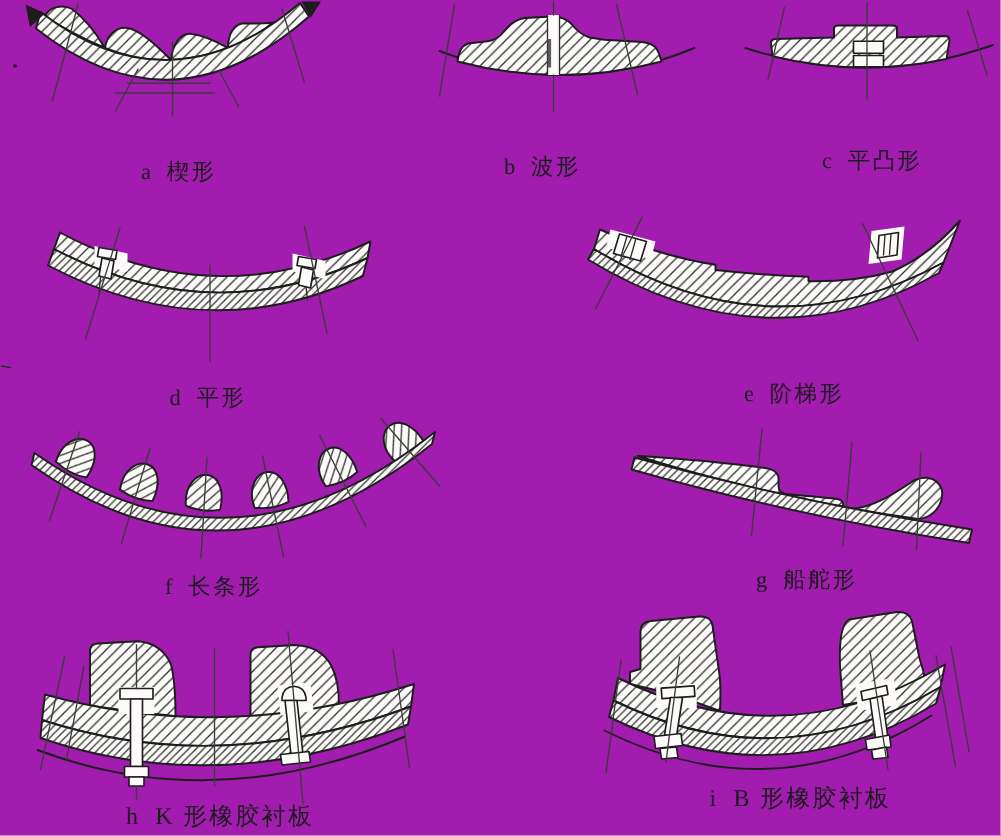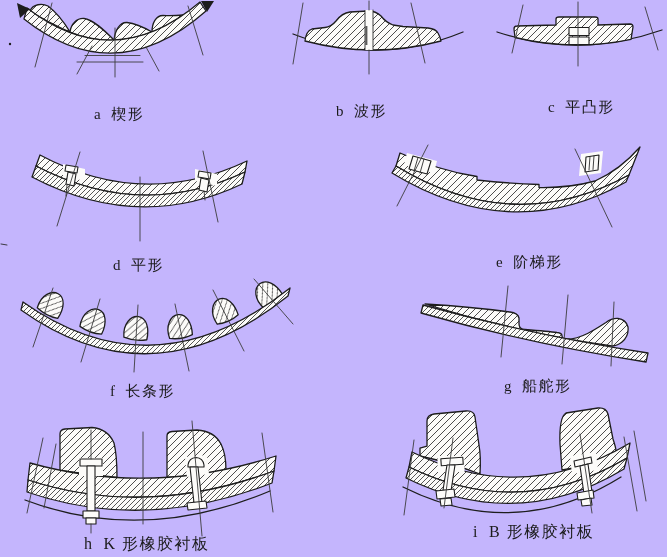--- a/index.html
+++ b/index.html
@@ -1,17 +1,17 @@
 <!DOCTYPE html>
 <html><head>
 <meta charset="utf-8">
 <style>
   html,body{margin:0;padding:0;background:#e8e8e8;}
   .page{
-    width:667px;height:557px;background:#c4b5fd;position:relative;overflow:hidden;
+    width:667px;height:557px;background:#a21caf;position:relative;overflow:hidden;
     font-family:"Liberation Serif","DejaVu Serif",serif;
   }
   svg{display:block}
   .outl{fill:none;stroke:#1d1d1d;stroke-width:1.3;stroke-linejoin:round;stroke-linecap:round}
   .h7{fill:url(#ph7);stroke:#1d1d1d;stroke-width:1.3;stroke-linejoin:round}
   .h5{fill:url(#ph5);stroke:#1d1d1d;stroke-width:1.3;stroke-linejoin:round}
   .thin{fill:none;stroke:#2c2c2c;stroke-width:0.9;stroke-linecap:round}
   .cline{fill:none;stroke:#3c3c3c;stroke-width:0.9;stroke-linecap:round}
   .wht{fill:#fcfbf9;stroke:#1d1d1d;stroke-width:1.1;stroke-linejoin:round}
   .patch{fill:#fcfbf9;stroke:none}

